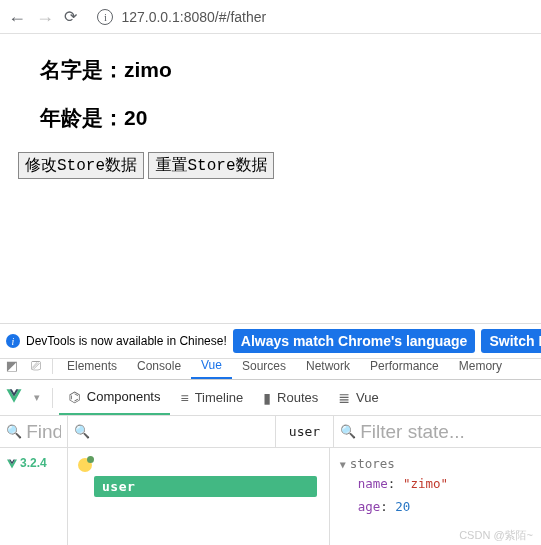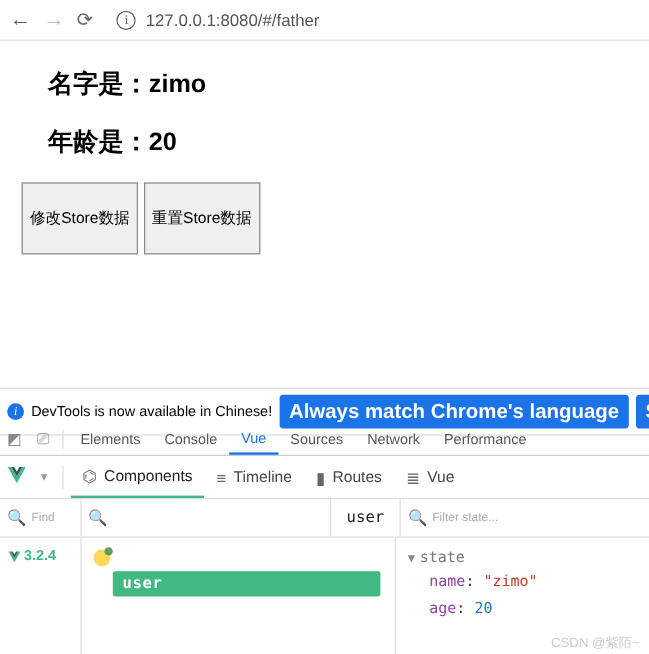--- a/index.html
+++ b/index.html
@@ -10,26 +10,26 @@
   .nav-arrow { color: #5f6368; font-size: 18px; width: 18px; text-align: center; cursor: pointer; }
   .nav-arrow.fwd { color: #bdbdbd; }
   .reload { color: #5f6368; font-size: 16px; cursor: pointer; }
   .url-bar { flex: 1; display: flex; align-items: center; gap: 8px; padding: 4px 10px; border-radius: 14px; background: #fff; font-size: 14px; color: #555; }
   .url-info { width: 16px; height: 16px; border-radius: 50%; border: 1.5px solid #5f6368; display: flex; align-items: center; justify-content: center; font-size: 11px; font-family: serif; color: #5f6368; }
   
   
   .page { padding: 22px 18px; }
   .page h2 { font-size: 21px; font-weight: bold; margin-bottom: 20px; margin-left: 22px; }
   .btns { margin-top: 8px; }
-  .btns button { font-size: 13px; padding: 20px 6px; background: #efefef; border: 1px solid #888; cursor: pointer; font-family: Liberation Sans, sans-serif; }
+  .btns button { font-size: 16px; padding: 2px 6px; background: #efefef; border: 1px solid #888; cursor: pointer; font-family: Liberation Mono, monospace; }
   
   
   .dt-notice { position: absolute; top: 323px; left: 0; right: 0; display: flex; align-items: center; gap: 6px; padding: 5px 6px; border-top: 1px solid #ddd; border-bottom: 1px solid #ddd; font-size: 12px; white-space: nowrap; overflow: hidden; }
   .info-dot { width: 14px; height: 14px; border-radius: 50%; background: #1a73e8; color: #fff; display: flex; align-items: center; justify-content: center; font-size: 10px; font-style: italic; font-family: serif; flex-shrink: 0; }
-  .blue-btn { background: #1a73e8; color: #fff; border: none; border-radius: 3px; padding: 4px 8px; font-size: 17px; font-weight: bold; cursor: pointer; flex-shrink: 0; }
+  .blue-btn { background: #1a73e8; color: #fff; border: none; border-radius: 3px; padding: 4px 8px; font-size: 14px; font-weight: bold; cursor: pointer; flex-shrink: 0; }
   
   
   .dt-tabs { position: absolute; top: 352px; left: 0; right: 0; display: flex; align-items: center; border-bottom: 1px solid #ccc; height: 28px; font-size: 12px; color: #555; }
   .dt-icon { width: 24px; text-align: center; color: #888; font-size: 13px; }
   .dt-tab { padding: 0 10px; height: 100%; display: flex; align-items: center; cursor: pointer; }
   .dt-tab.active { color: #1a73e8; border-bottom: 2px solid #1a73e8; }
   
   
   .vue-bar { position: absolute; top: 380px; left: 0; right: 0; display: flex; align-items: center; border-bottom: 1px solid #ddd; height: 36px; font-size: 13px; color: #444; }
   .vue-logo { width: 28px; text-align: center; }
@@ -41,21 +41,21 @@
   .vi-icon { font-size: 14px; color: #666; }
   
   
   .filter-row { position: absolute; top: 416px; left: 0; right: 0; display: flex; border-bottom: 1px solid #ddd; height: 32px; font-size: 13px; }
   .fcol { display: flex; align-items: center; border-right: 1px solid #ddd; padding: 0 6px; gap: 4px; }
   .fcol.c1 { width: 68px; }
   .fcol.c2 { flex: 1; }
   .fcol.c3 { width: 58px; font-family: monospace; color: #222; justify-content: center; }
   .fcol.c4 { flex: 1; border-right: none; }
   .mag { color: #aaa; font-size: 13px; }
-  .finput { border: none; outline: none; font-size: 10px; width: 100%; color: #3b82f6; }
+  .finput { border: none; outline: none; font-size: 19px; width: 100%; color: #3b82f6; }
   .finput::placeholder { color: #aaa; }
   
   
   .panels { position: absolute; top: 448px; left: 0; right: 0; bottom: 0; display: flex; font-size: 13px; }
   .pcol { border-right: 1px solid #ddd; padding: 8px 6px; }
   .pcol.p1 { width: 68px; color: #42b883; font-weight: bold; font-size: 12px; display: flex; align-items: flex-start; gap: 2px; }
   .pcol.p1 svg { width: 12px; height: 12px; flex-shrink: 0; margin-top: 2px; }
   .pcol.p2 { flex: 1.3; font-family: "Consolas", monospace; }
   .pcol.p3 { flex: 1; border-right: none; font-family: "Consolas", monospace; padding: 8px 10px; color: #333; font-size: 12.5px; }
   .pinia-root { display: flex; align-items: center; gap: 6px; padding: 2px 4px; }
@@ -103,20 +103,21 @@
 <div class="dt-tabs">
   <span class="dt-icon">◩</span>
   <span class="dt-icon">⎚</span>
   <span style="width:1px;height:16px;background:#ddd;margin:0 4px"></span>
   <span class="dt-tab">Elements</span>
   <span class="dt-tab">Console</span>
   <span class="dt-tab active">Vue</span>
   <span class="dt-tab">Sources</span>
   <span class="dt-tab">Network</span>
   <span class="dt-tab">Performance</span>
+  <span class="dt-tab">Memory</span>
 </div>
 
 <div class="vue-bar">
   <span class="vue-logo">
     <svg viewBox="0 0 24 24">
         <path fill="#42b883" d="M2 3h4l6 10L18 3h4L12 21z"></path>
         <path fill="#35495e" d="M6 3h3l3 5 3-5h3l-6 10z"></path>
       </svg>
   </span>
   <span class="chev">▾</span>
@@ -162,19 +163,19 @@
       </svg>
     <span>3.2.4</span>
   </div>
   <div class="pcol p2">
     <div class="pinia-root">
       <span class="pinia-ico"></span>
     </div>
     <div class="store-sel">user</div>
   </div>
   <div class="pcol p3">
-    <div><span class="tri">▼</span><span class="state-lbl">state</span></div>
+    <div><span class="tri">▼</span><span class="state-lbl">stores</span></div>
     <div class="kv"><span class="key">name</span>: <span class="str">"zimo"</span></div>
     <div class="kv"><span class="key">age</span>: <span class="num">20</span></div>
   </div>
 </div>
 
 <div class="watermark">CSDN @紫陌~</div>
 
 </body></html>

